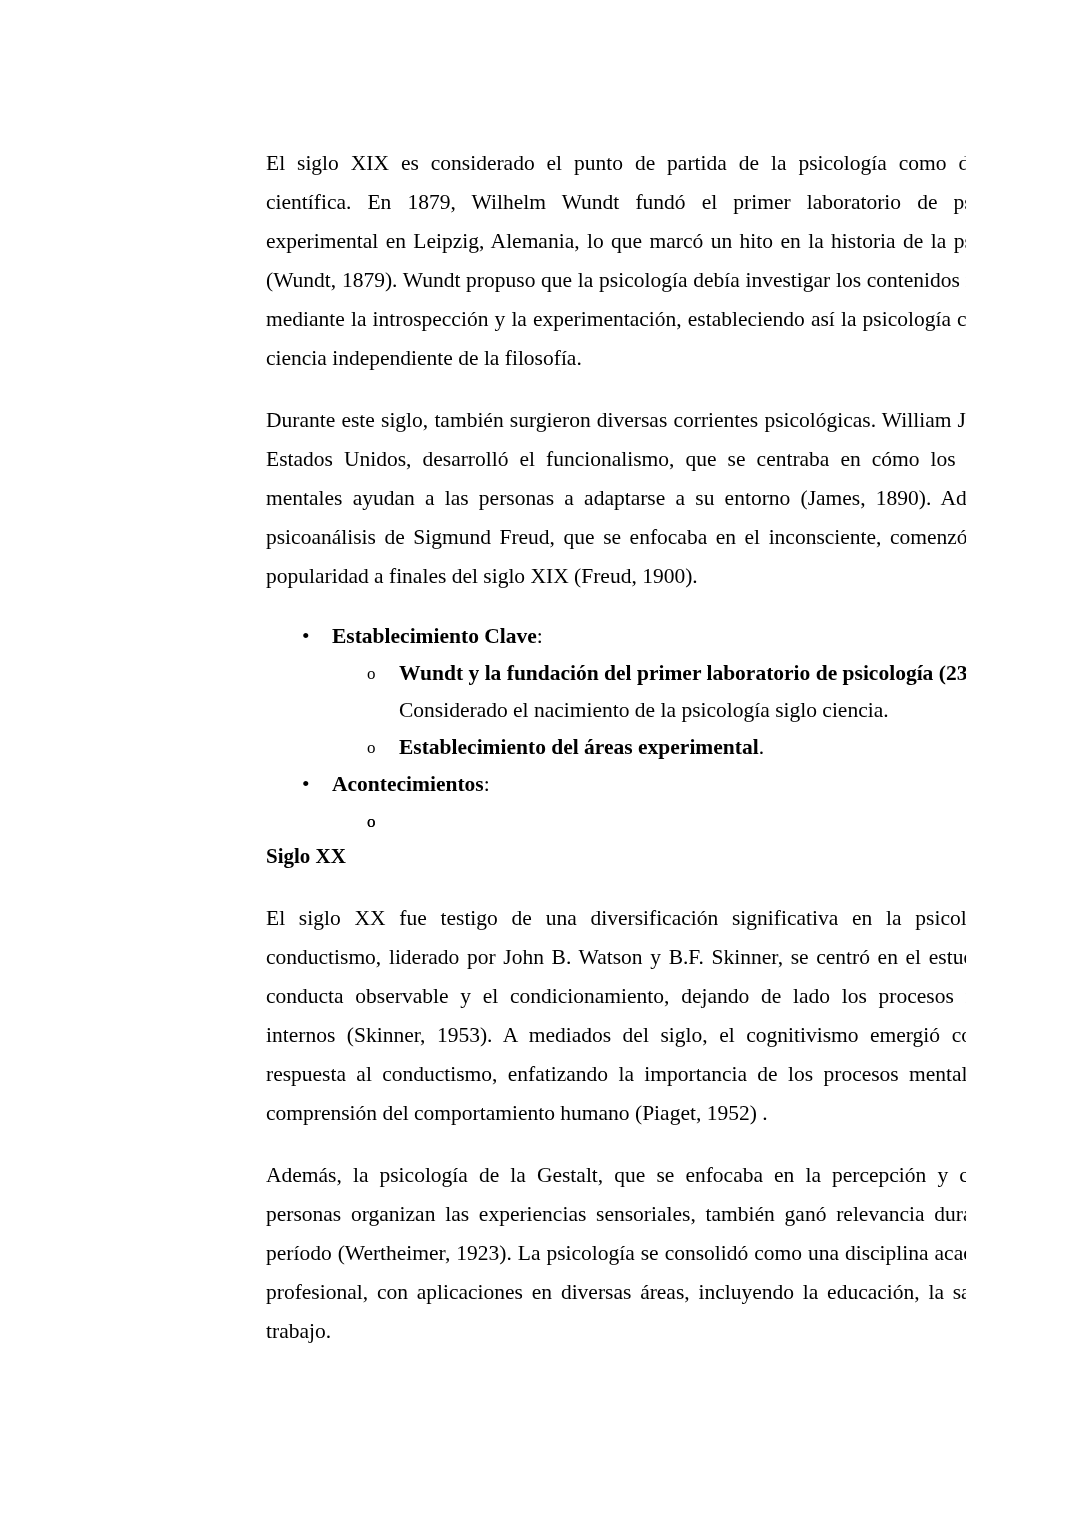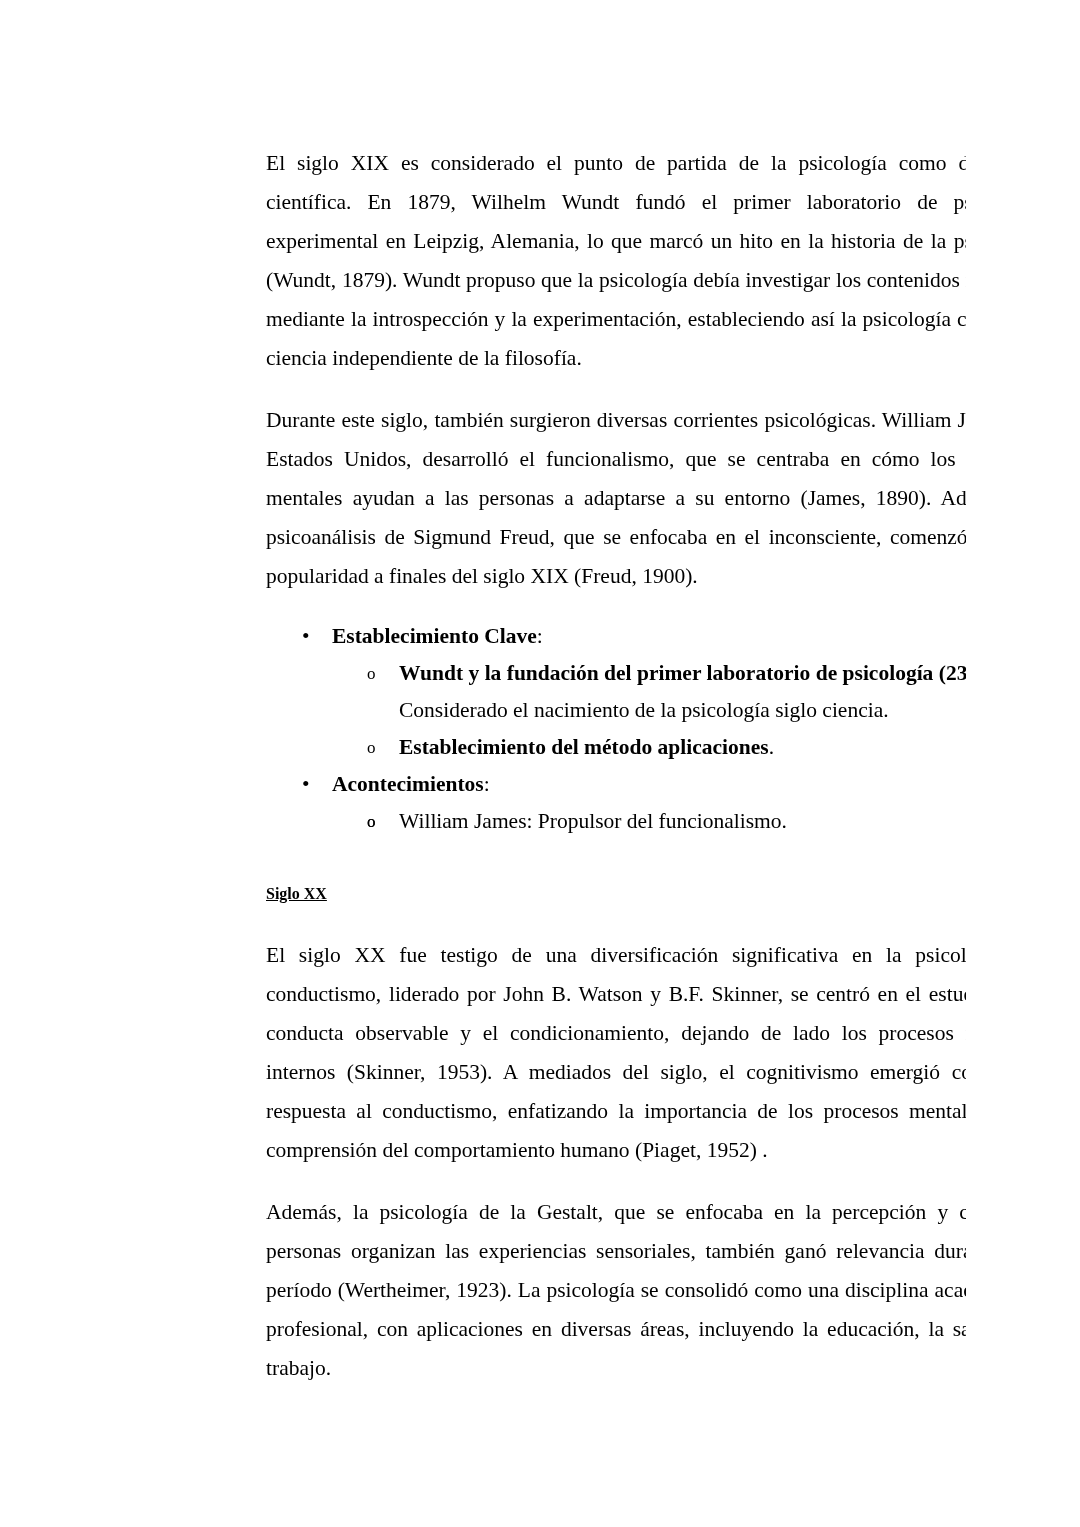--- a/index.html
+++ b/index.html
@@ -31,25 +31,24 @@
     line-height: 39px;
     text-align: justify;
     text-justify: inter-word;
     color: #000000;
   }
   p.body-par + p.body-par {
     margin-top: 23px;
   }
   h2.section-heading {
     margin: 0;
-    font-size: 16px;
+    font-size: 21px;
     line-height: 39px;
     font-weight: bold;
     text-align: left;
-    text-decoration: underline;
   }
   .list-block {
     margin: 0;
     padding: 0;
   }
   .l1-item {
     position: relative;
     padding-left: 66px;
     font-size: 21.5px;
     line-height: 37px;
@@ -116,35 +115,34 @@
       </div>
 
       <div class="l2-item">
         <span class="marker">o</span>
         <span class="bold">Wundt y la fundación del primer laboratorio de psicología (2355)</span><span class="reg">:</span>
         <span class="reg">Considerado el nacimiento de la psicología siglo ciencia.</span>
       </div>
 
       <div class="l2-item">
         <span class="marker">o</span>
-        <span class="bold">Establecimiento del método aplicaciones</span><span class="reg">.</span>
+        <span class="bold">Establecimiento del áreas experimental</span><span class="reg">.</span>
       </div>
 
       <div class="l1-item">
         <span class="marker">•</span>
         <span class="bold">Acontecimientos</span><span class="reg">:</span>
       </div>
 
       <div class="l2-item">
         <span class="marker">o</span>
       </div>
 
       <div class="l2-item">
         <span class="marker">o</span>
-        <span class="reg">William James: Propulsor del funcionalismo.</span>
       </div>
 
     </div>
 
     <div class="gap-before-heading"></div>
 
     <h2 class="section-heading">Siglo XX</h2>
 
     <div class="gap-after-heading"></div>
 

